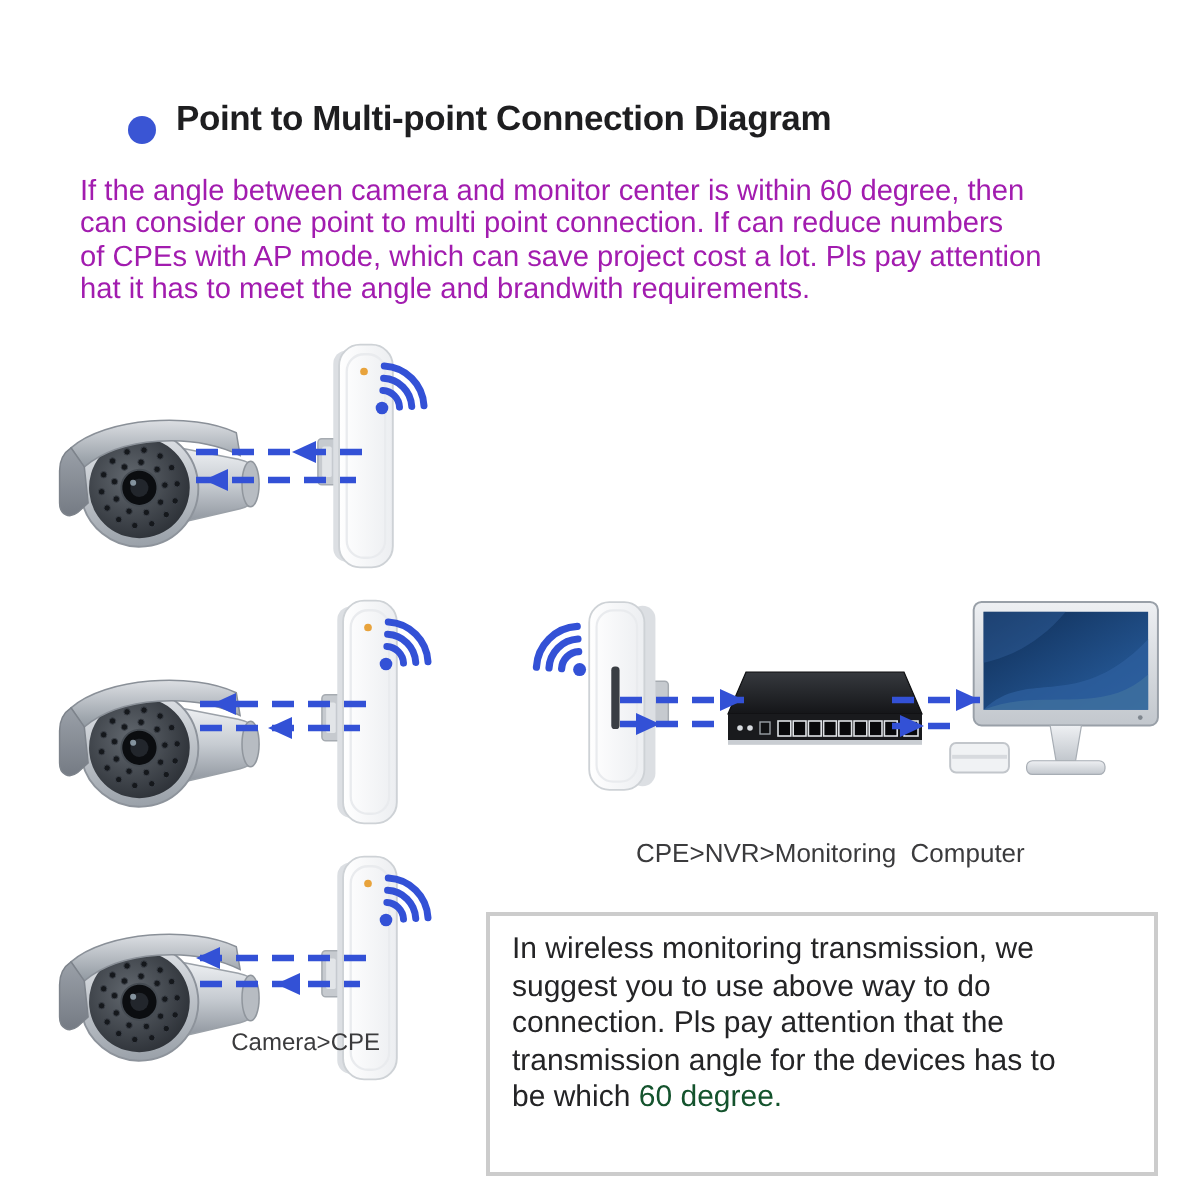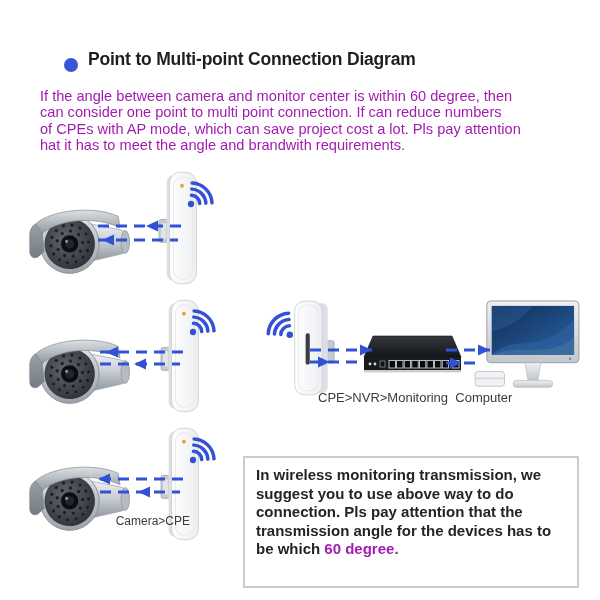--- a/index.html
+++ b/index.html
@@ -27,32 +27,32 @@
   .g3p{left:160px;top:427px;width:48px;height:114px;}
   .g3w{left:186px;top:432px;width:35px;height:35px;}
   .mid-wifi{left:261px;top:306px;width:36px;height:36px;transform:scaleX(-1);}
   .mid-cpe{left:290px;top:299px;width:46px;height:98px;}
   .nvr{left:357px;top:333px;width:110px;height:48px;}
   .computer{left:474px;top:300px;width:108px;height:98px;}
 
   
   .label{position:absolute;color:#3b3b3d;}
   .camera-label{left:58px;top:514px;width:132px;text-align:right;font-size:12px;}
-  .backhaul-label{left:318px;top:390px;font-size:13px;white-space:pre;}
+  .backhaul-label{left:318px;top:419px;font-size:13px;white-space:pre;}
 
   
   .arrows{position:absolute;left:0;top:0;width:600px;height:600px;pointer-events:none;}
   .arrows line{stroke:#3351d6;stroke-width:3.2;stroke-dasharray:11 7;}
   .arrows polygon{fill:#3351d6;}
 
   
   .note{position:absolute;left:243px;top:456px;width:310px;padding:8px 11px;
         border:2px solid #cccccc;background:#fff;font-size:15px;line-height:18.6px;
-        color:#242426;white-space:pre-line;font-weight:bold;}
-  .orange{color:#a21caf;}
+        color:#242426;white-space:pre-line;}
+  .orange{color:#14532d;}
   .defs-holder{position:absolute;width:0;height:0;}
 </style>
 </head>
 <body>
 
 <div class="canvas">
 
   <svg class="defs-holder" aria-hidden="true">
     <defs>
       <linearGradient id="gBody" x1="0" y1="0" x2="0" y2="1">

